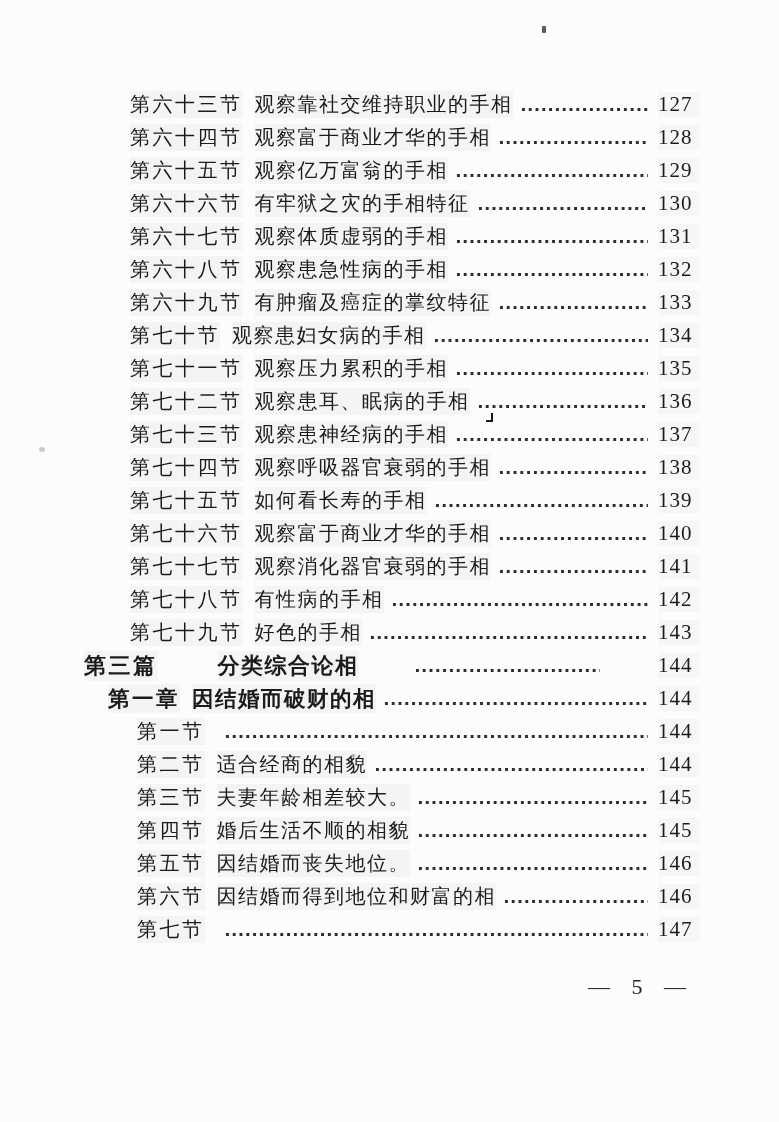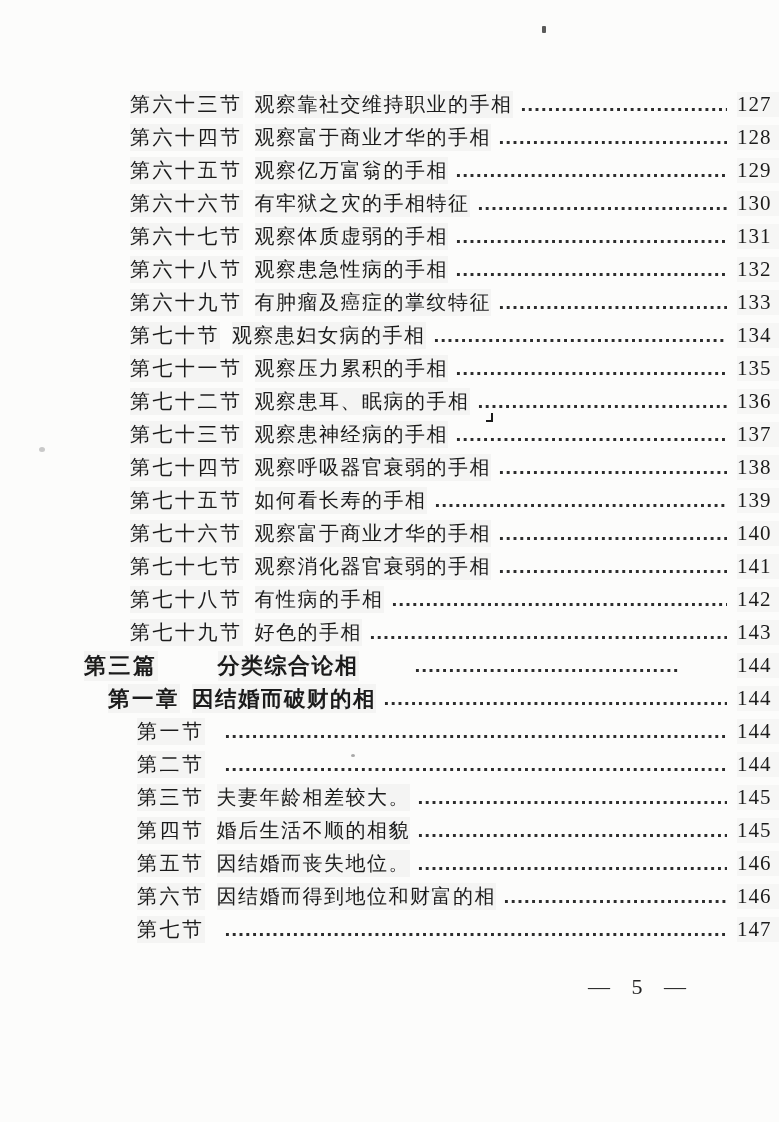--- a/index.html
+++ b/index.html
@@ -19,20 +19,21 @@
     position: absolute;
     top: 88px;
     left: 0;
     width: 100%;
   }
 
   .row {
     display: flex;
     align-items: center;
     height: 33px;
+    padding-right: 79px;
     font-size: 20px;
     white-space: nowrap;
   }
 
   .row .label {
     letter-spacing: 2.5px;
     margin-right: 12px;
     background: rgba(100,100,100,0.05);
   }
 
@@ -225,20 +226,21 @@
         <span class="leader"></span>
         <span class="pagenum">144</span>
       </div>
       <div class="row lv-subsection">
         <span class="label">第一节</span>
         <span class="leader"></span>
         <span class="pagenum">144</span>
       </div>
       <div class="row lv-subsection">
         <span class="label">第二节</span>
+        <span class="title">适合经商的相貌</span>
         <span class="leader"></span>
         <span class="pagenum">144</span>
       </div>
       <div class="row lv-subsection">
         <span class="label">第三节</span>
         <span class="title">夫妻年龄相差较大。</span>
         <span class="leader"></span>
         <span class="pagenum">145</span>
       </div>
       <div class="row lv-subsection">

